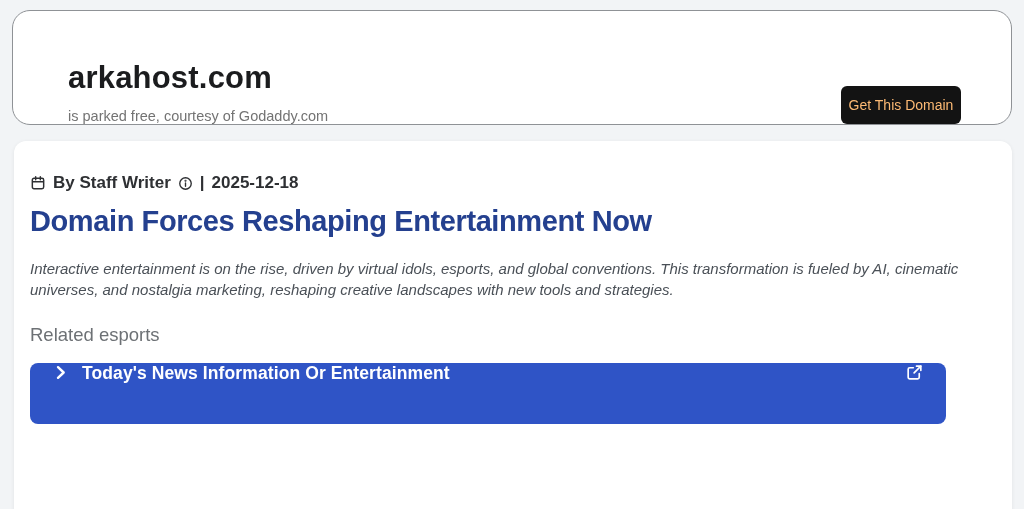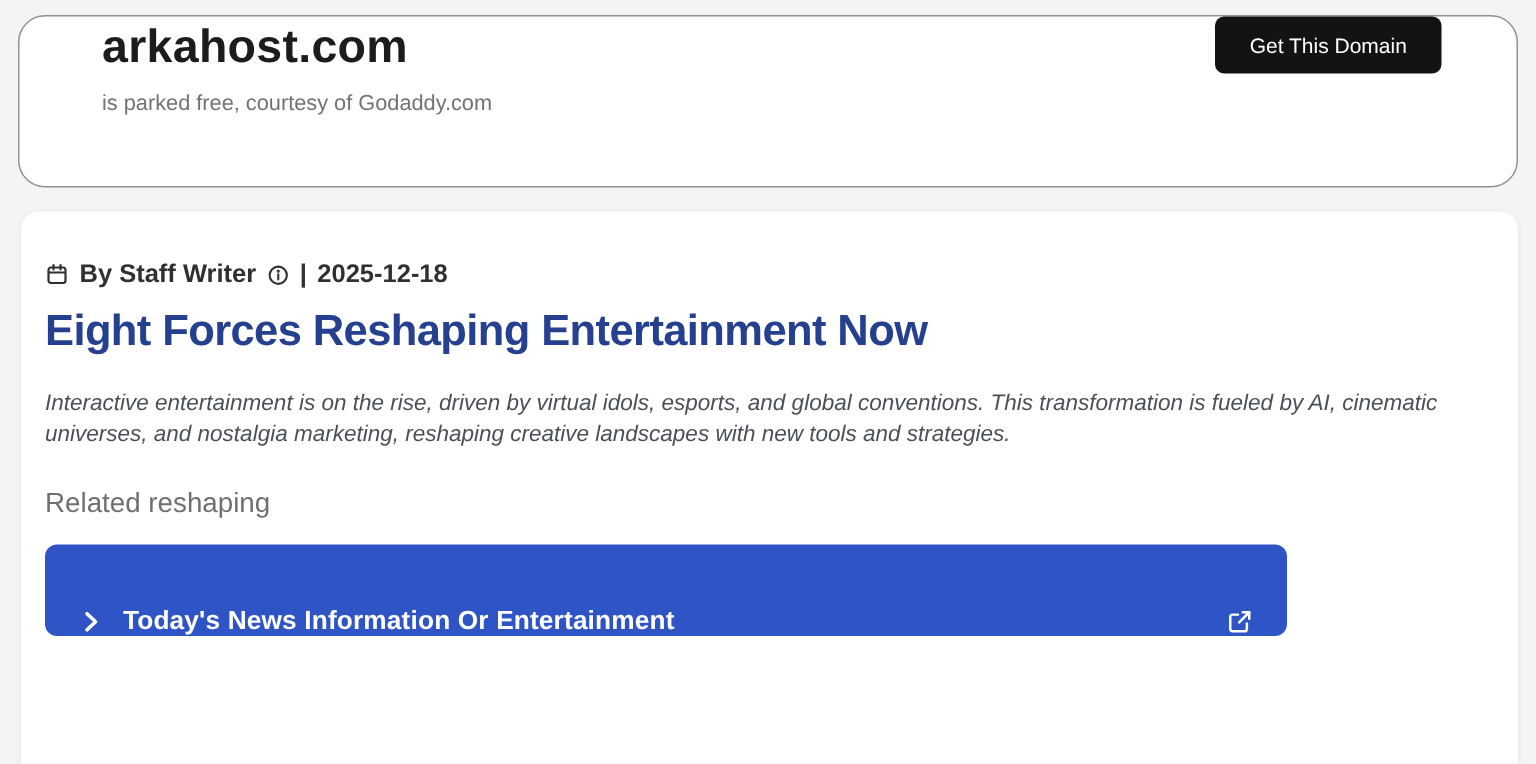--- a/index.html
+++ b/index.html
@@ -13,42 +13,42 @@
 
   
   .header-card {
     position: absolute;
     left: 12px; top: 10px;
     width: 1000px; height: 115px;
     background: #ffffff;
     border: 1px solid #8f9296;
     border-radius: 18px;
     display: flex;
-    align-items: flex-start;
+    align-items: flex-end;
     justify-content: space-between;
     padding: 0 50px 0 55px;
   }
   .domain-title {
     font-size: 31px;
     font-weight: 700;
     color: #1b1c1e;
     letter-spacing: 0.2px;
     margin-top: 2px;
   }
   .domain-tagline {
     margin-top: 12px;
     font-size: 14.5px;
     color: #737373;
   }
   .get-domain-btn {
     background: var(--button-black, #131313);
-    color: #ffffff;
+    color: #fdba74;
     border: none;
     border-radius: 6px;
-    width: 151px; height: 38px;
+    width: 120px; height: 38px;
     font-size: 14px;
     font-family: "Liberation Sans", sans-serif;
     cursor: pointer;
   }
 
   
   .main-card {
     position: absolute;
     left: 14px; top: 141px;
     width: 998px; height: 430px;
@@ -83,25 +83,25 @@
   }
   .related-label {
     margin-top: 24px;
     font-size: 18.5px;
     color: #6d7175;
   }
 
   
   .banner {
     display: flex;
-    align-items: flex-end;
+    align-items: flex-start;
     gap: 13px;
     margin-top: 17px;
     height: 61px;
-    width: 828px;
+    width: 916px;
     background: var(--accent-blue, #2f54c6);
     border-radius: 8px;
     padding: 0 22px 0 22px;
     text-decoration: none;
     cursor: pointer;
   }
   .banner + .banner { margin-top: 26px; }
   .banner-label {
     color: #ffffff;
     font-size: 17.5px;
@@ -142,25 +142,25 @@
       <svg width="15" height="15" viewBox="0 0 24 24" fill="none" stroke="#2e3033" stroke-width="2.2" stroke-linecap="round">
         <circle cx="12" cy="12" r="9.2"></circle>
         <line x1="12" y1="11" x2="12" y2="16.5"></line>
         <circle cx="12" cy="7.6" r="0.6" fill="#2e3033"></circle>
       </svg>
     </span>
     <span>|</span>
     <span>2025-12-18</span>
   </div>
 
-  <h1 class="article-title">Eight Forces Reshaping Entertainment Now</h1>
+  <h1 class="article-title">Domain Forces Reshaping Entertainment Now</h1>
 
   <p class="article-desc">Interactive entertainment is on the rise, driven by virtual idols, esports, and global conventions. This transformation is fueled by AI, cinematic universes, and nostalgia marketing, reshaping creative landscapes with new tools and strategies.</p>
 
-  <div class="related-label">Related reshaping</div>
+  <div class="related-label">Related esports</div>
 
   <a class="banner">
     <span class="chev">
       <svg width="17" height="19" viewBox="0 0 24 24" fill="none" stroke="#ffffff" stroke-width="3.4" stroke-linecap="round" stroke-linejoin="round">
         <polyline points="8.5 4.5 16.5 12 8.5 19.5"></polyline>
       </svg>
     </span>
     <span class="banner-label">Today's News Information Or Entertainment</span>
     <span class="ext">
       <svg width="19" height="19" viewBox="0 0 24 24" fill="none" stroke="#ffffff" stroke-width="2.1" stroke-linecap="round" stroke-linejoin="round">

